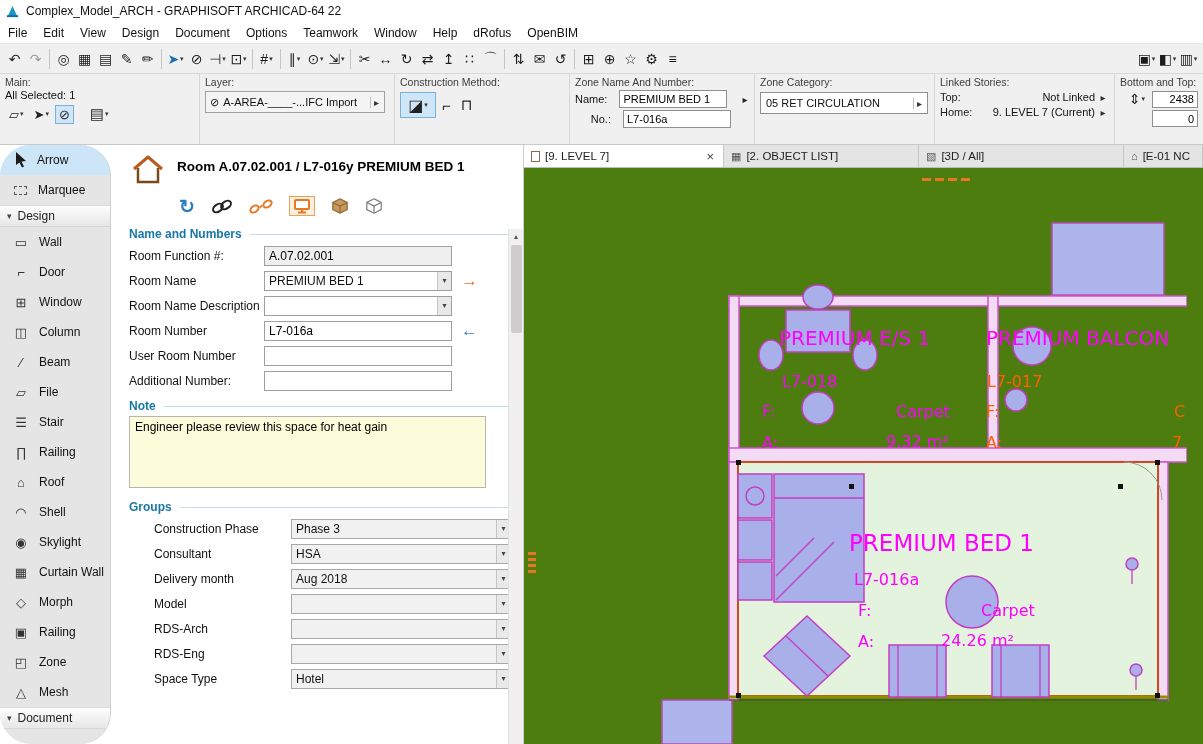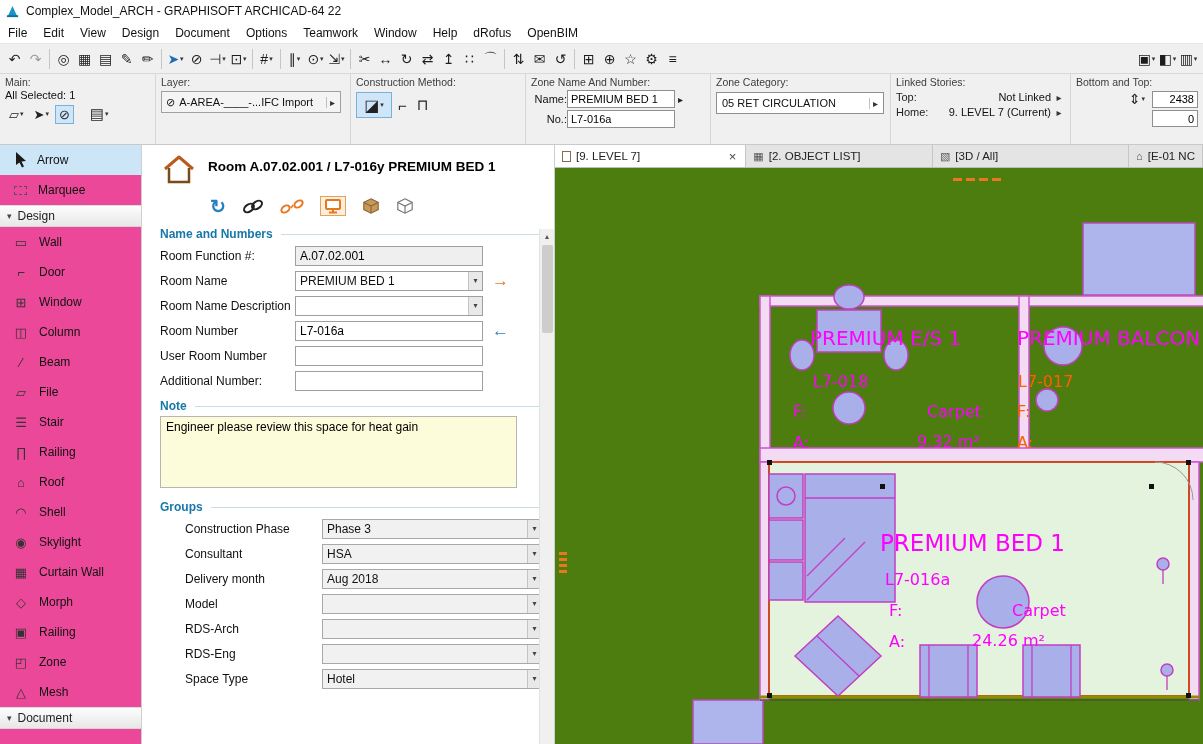--- a/index.html
+++ b/index.html
@@ -27,36 +27,36 @@
   .ib-sec { border-right:1px solid #d7d7d7; padding:2px 5px; position:relative; height:100%; }
   .ib-label { font-size:10.5px; color:#3c3c3c; margin-bottom:1px; }
   .ib-sel { font-size:11px; color:#111; margin:1px 0 2px 0; }
   .ib-btn { display:inline-flex; align-items:center; justify-content:center; padding:1px 3px; border:1px solid transparent; font-size:13px; color:#222; background:transparent; }
   .ib-btn.hl { background:#cfe6f8; border-color:#7ab1d8; }
   .ib-btn.sel { background:#cfe6f8; border-color:#7ab1d8; width:36px; height:26px; font-size:16px; }
   .ib-icons { display:flex; gap:2px; align-items:center; }
   .layer-combo { width:180px; height:22px; margin-top:3px; background:#f4f4f4; border:1px solid #a0a0a0; display:flex; align-items:center; gap:4px; padding:0 2px 0 4px; font-size:11px; }
   .layer-combo .grow { flex:1; white-space:nowrap; overflow:hidden; }
   .combo-more { width:12px; text-align:center; font-size:10px; color:#333; border-left:1px solid #c0c0c0; }
-  .znn-row { display:flex; align-items:center; gap:0; margin-top:2px; }
+  .znn-row { display:flex; align-items:center; gap:12px; margin-top:2px; }
   .znn-lab { width:36px; text-align:right; font-size:11px; }
   .znn-input { width:108px; height:18px; border:1px solid #8f8f8f; font-size:11px; padding:0 3px; font-family:"Liberation Sans", sans-serif; }
   .cat-combo { width:168px; height:22px; margin-top:4px; background:#fff; border:1px solid #8f8f8f; display:flex; align-items:center; padding:0 2px 0 5px; font-size:11px; }
   .cat-combo .grow { flex:1; white-space:nowrap; overflow:hidden; }
   .ls-row { display:flex; align-items:center; margin-top:3px; }
   .ls-lab { color:#222; }
   .ls-val { margin-left:auto; display:flex; align-items:center; gap:2px; }
   .bt-row { display:flex; align-items:center; gap:3px; margin-top:1px; justify-content:flex-end; }
   .bt-input { width:46px; height:17px; border:1px solid #8f8f8f; font-size:11px; text-align:right; padding:0 3px; font-family:"Liberation Sans", sans-serif; }
 
   
   .body { display:flex; height:599px; }
 
   
-  .toolbox { width:142px; background:#ec4899; border-right:1px solid #cfcfcf; font-size:12px; overflow:hidden; }
+  .toolbox { width:111px; background:#e5e5e5; border-right:1px solid #cfcfcf; font-size:12px; overflow:hidden;border-radius:31px; }
   .tool-item { height:30px; display:flex; align-items:center; gap:9px; padding-left:12px; cursor:default; }
   .tool-item.selected { background:#cde6f7; }
   .t-ico { width:18px; text-align:center; font-size:13px; color:#333; }
   .tool-header { height:22px; background:linear-gradient(#fdfdfd,#e7e7e7); border-top:1px solid #ddd; border-bottom:1px solid #d5d5d5; display:flex; align-items:center; gap:6px; padding-left:7px; color:#222; }
   .tool-header .tri { font-size:9px; color:#444; }
   .marquee-ico { width:13px; height:9px; border:1px dashed #555; display:inline-block; margin-left:2px; margin-right:2px; }
 
   
   .panel { width:413px; border-right:1px solid #cfcfcf; background:#fff; position:relative; font-size:12px; overflow:hidden; }
   .panel-head { display:flex; align-items:flex-start; padding:8px 8px 0 18px; gap:10px; }
@@ -198,21 +198,21 @@
         <span>◧</span>
         <span class="dd">▾</span>
       </span>
     <span class="tb-icon">
         <span>▥</span>
         <span class="dd">▾</span>
       </span>
   </div>
 
   <div class="infobar">
-    <div class="ib-sec" style="width:156px">
+    <div class="ib-sec" style="width:200px">
       <div class="ib-label">Main:</div>
       <div class="ib-sel">All Selected: 1</div>
       <div class="ib-icons">
         <span class="ib-btn">
             <span>▱</span>
             <span class="dd">▾</span>
           </span>
         <span class="ib-btn">
             <span>➤</span>
             <span class="dd">▾</span>

